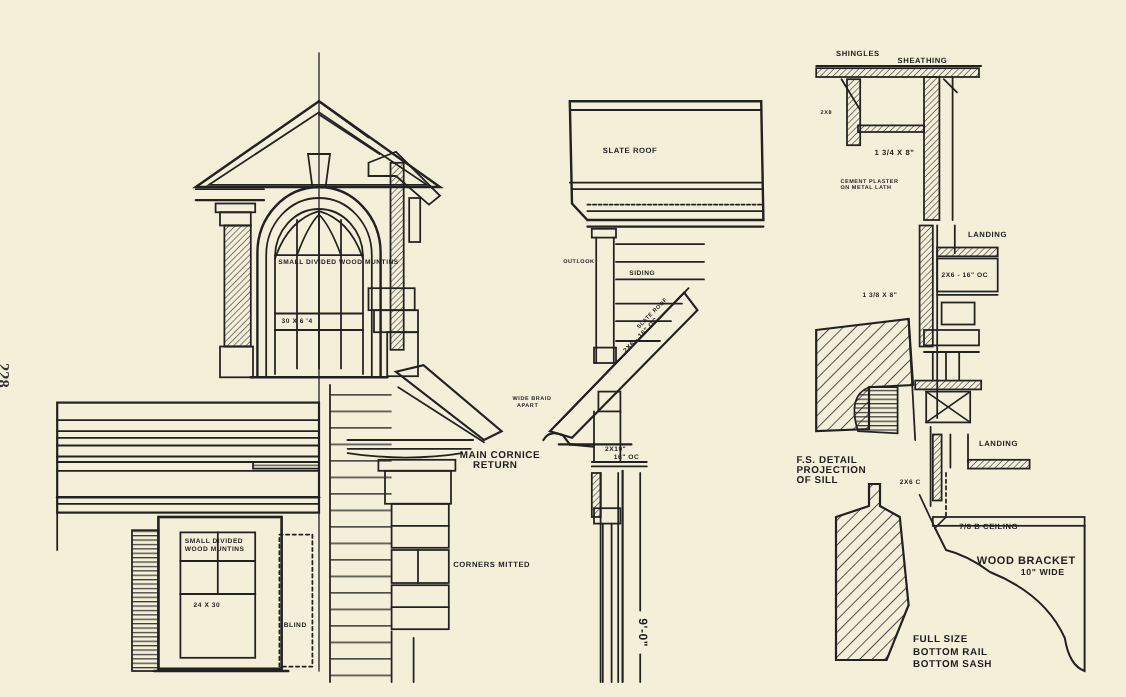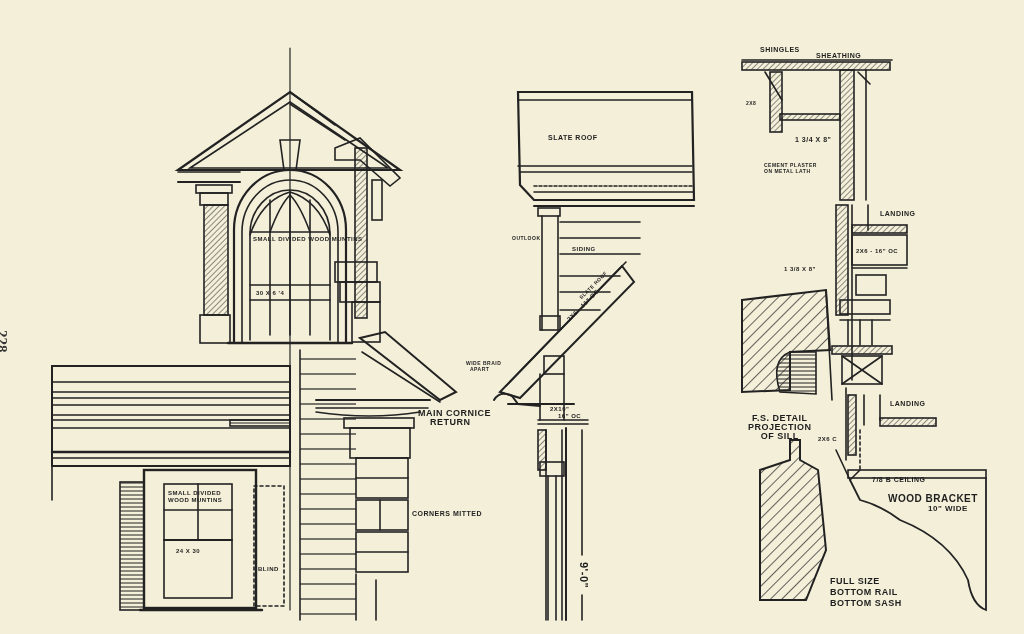--- a/index.html
+++ b/index.html
@@ -250,28 +250,28 @@
 <div class="lbl s6" style="left:746px;top:100px;font-size:5px;">2x8</div>
 <div class="lbl s7" style="left:795px;top:136px;">1 3/4 x 8"</div>
 <div class="lbl s6" style="left:764px;top:162px;font-size:5px;line-height:6px;">
   <div>Cement Plaster</div>
   <div>on Metal Lath</div>
 </div>
 <div class="lbl s7" style="left:880px;top:210px;">Landing</div>
 <div class="lbl s6" style="left:856px;top:248px;">2x6 - 16" oc</div>
 <div class="lbl s6" style="left:784px;top:266px;">1 3/8 x 8"</div>
 <div class="lbl s7" style="left:890px;top:400px;">Landing</div>
-<div class="lbl s9" style="left:748px;top:414px;line-height:9px;text-align:center;">
+<div class="lbl s9" style="left:724px;top:414px;line-height:9px;">
   <div>F.S. Detail</div>
   <div>Projection</div>
   <div>of Sill</div>
 </div>
 <div class="lbl s6" style="left:818px;top:436px;">2x6 c</div>
 <div class="lbl s7" style="left:872px;top:476px;">7/8 B Ceiling</div>
-<div class="lbl s10" style="left:888px;top:494px;line-height:10px;">
+<div class="lbl s10" style="left:888px;top:506px;line-height:10px;">
   <div>Wood Bracket</div>
   <div style="padding-left:40px;font-size:8px">10" Wide</div>
 </div>
 <div class="lbl s9" style="left:830px;top:576px;line-height:11px;">
   <div>Full Size</div>
   <div>Bottom Rail</div>
   <div>Bottom Sash</div>
 </div>
 
 </body></html>

